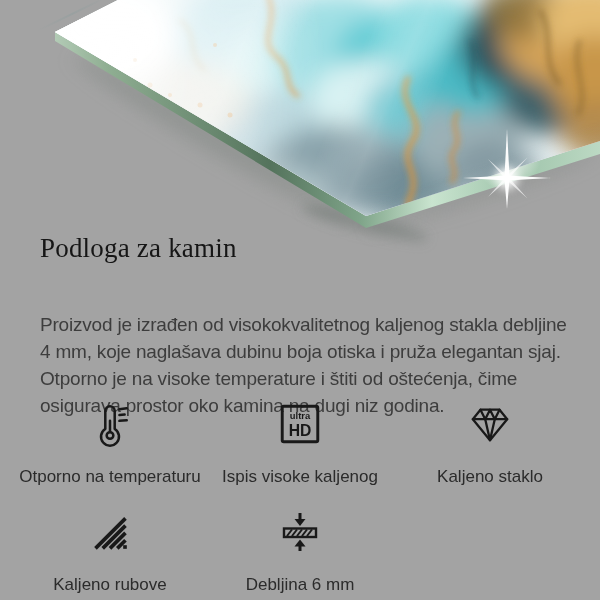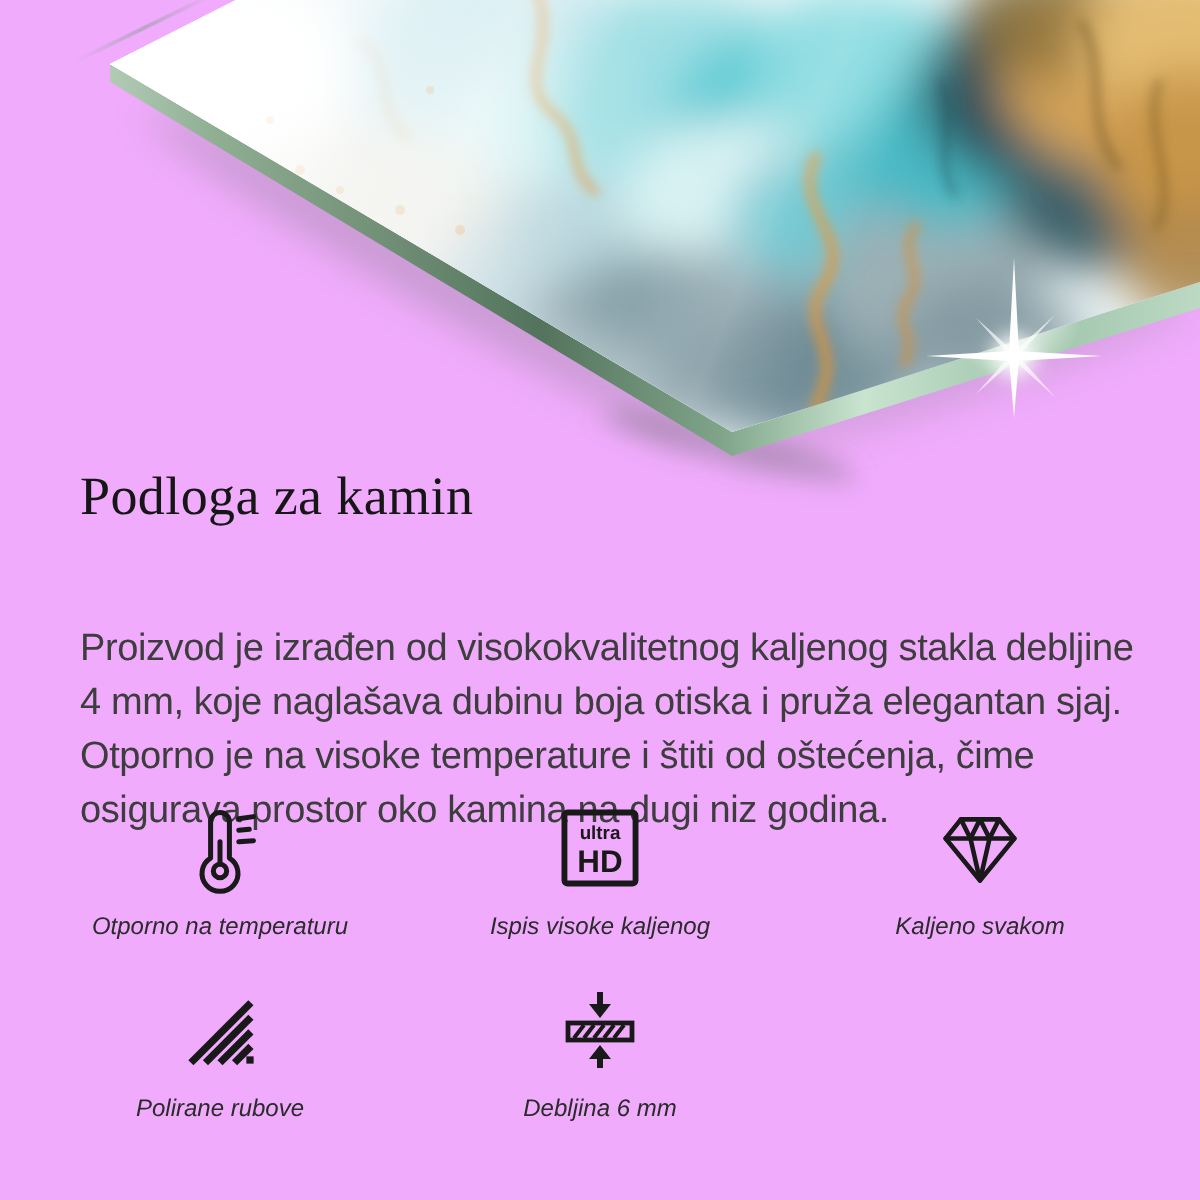--- a/index.html
+++ b/index.html
@@ -1,18 +1,18 @@
 <!DOCTYPE html>
 <html><head>
 <meta charset="utf-8">
 <style>
   * { margin:0; padding:0; box-sizing:border-box; }
   html,body { width:600px; height:600px; background:#ffffff; }
   body { font-family:"Liberation Sans","DejaVu Sans",sans-serif; }
-  .stage { position:relative; width:600px; height:600px; overflow:hidden; background:#f0abfc; }
+  .stage { position:relative; width:600px; height:600px; overflow:hidden; background:#a3a3a3; }
 
   
   .hero { position:absolute; left:0; top:0; width:600px; height:250px; }
 
   .shadow-band { position:absolute; border-radius:50%; filter:blur(9px); }
   .shadow-left  { left:52px; top:124px; width:318px; height:26px;
                   background:rgba(105,115,110,0.30); transform:rotate(30.5deg); }
   .shadow-right { left:360px; top:178px; width:244px; height:22px;
                   background:rgba(105,115,110,0.22); transform:rotate(-18deg); }
   .shadow-corner{ left:300px; top:214px; width:130px; height:18px;
@@ -50,21 +50,21 @@
            font-family:"Liberation Serif","DejaVu Serif",serif;
            font-size:27px; font-weight:400; color:#161616; line-height:37px; letter-spacing:0.2px; }
   .desc  { position:absolute; left:40px; top:311px; width:535px;
            font-size:19px; color:#3d3d3d; line-height:27px; letter-spacing:-0.2px; }
 
   
   .features { position:absolute; left:15px; top:399px; width:570px;
               display:grid; grid-template-columns:repeat(3,1fr); row-gap:20px; }
   .feature  { display:flex; flex-direction:column; align-items:center; }
   .icon-box { height:50px; display:flex; align-items:center; justify-content:flex-end; }
-  .feature .label { margin-top:7px; font-size:12px; color:#2b2b2b; white-space:nowrap;font-style:italic; }
+  .feature .label { margin-top:18px; font-size:17px; color:#2b2b2b; white-space:nowrap; }
   .ficon { stroke:#191919; fill:none; stroke-width:2.4; stroke-linecap:round; stroke-linejoin:round; }
 </style>
 </head>
 <body>
 
 <div class="stage">
 
   <div class="hero">
     <div class="shadow-band shadow-left"></div>
     <div class="shadow-band shadow-right"></div>
@@ -188,36 +188,36 @@
 
     <div class="feature">
       <div class="icon-box">
         <svg class="ficon" width="42" height="42" viewBox="0 0 44 44">
           <path d="M12 7 H32 L40 17 L22 39 L4 17 Z"></path>
           <path d="M4 17 H40"></path>
           <path d="M12 7 L17 17 L22 7 L27 17 L32 7"></path>
           <path d="M17 17 L22 39 L27 17"></path>
         </svg>
       </div>
-      <div class="label">Kaljeno svakom</div>
+      <div class="label">Kaljeno staklo</div>
     </div>
 
     <div class="feature">
       <div class="icon-box">
         <svg width="40" height="40" viewBox="0 0 44 44">
           <g stroke="#191919" stroke-width="4" fill="none">
             <line x1="6" y1="40" x2="39" y2="7"></line>
             <line x1="14" y1="40" x2="39" y2="15"></line>
             <line x1="22" y1="40" x2="39" y2="23"></line>
             <line x1="30" y1="40" x2="39" y2="31"></line>
           </g>
           <rect x="36.5" y="36.5" width="4" height="4" fill="#191919"></rect>
         </svg>
       </div>
-      <div class="label">Polirane rubove</div>
+      <div class="label">Kaljeno rubove</div>
     </div>
 
     <div class="feature">
       <div class="icon-box">
         <svg width="44" height="44" viewBox="0 0 44 44">
           <rect x="6" y="18.5" width="32" height="8.5" fill="none" stroke="#191919" stroke-width="2.4"></rect>
           <g stroke="#191919" stroke-width="2">
             <line x1="9" y1="26" x2="14" y2="19.5"></line>
             <line x1="14" y1="26" x2="19" y2="19.5"></line>
             <line x1="19" y1="26" x2="24" y2="19.5"></line>

